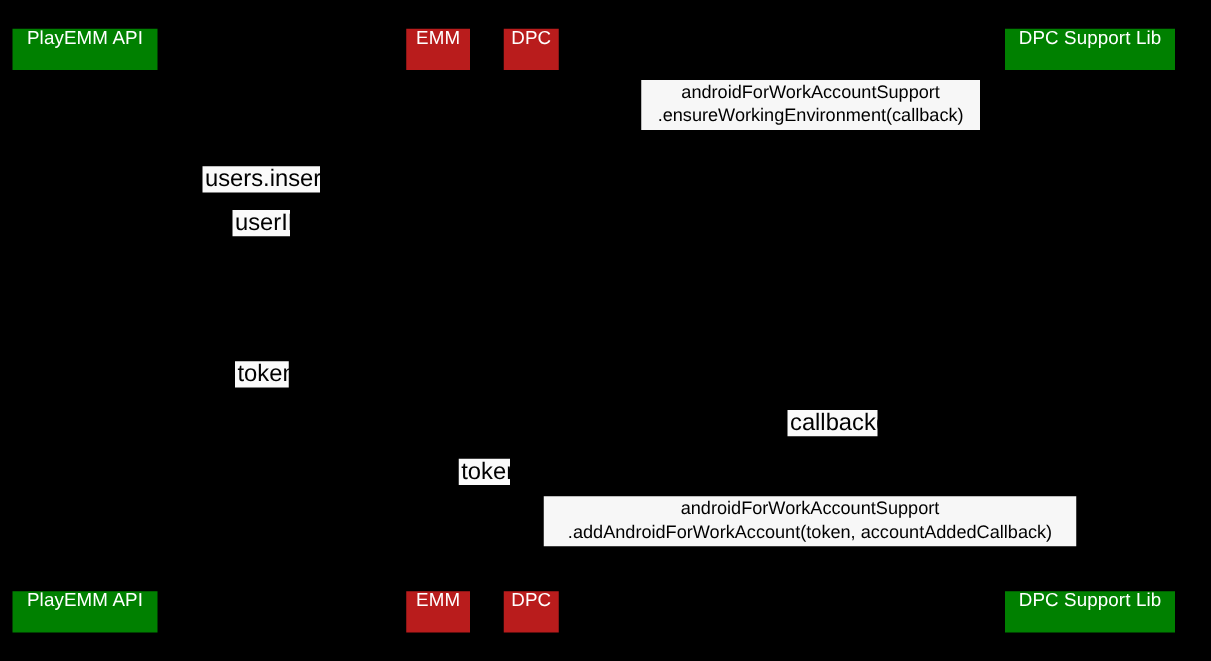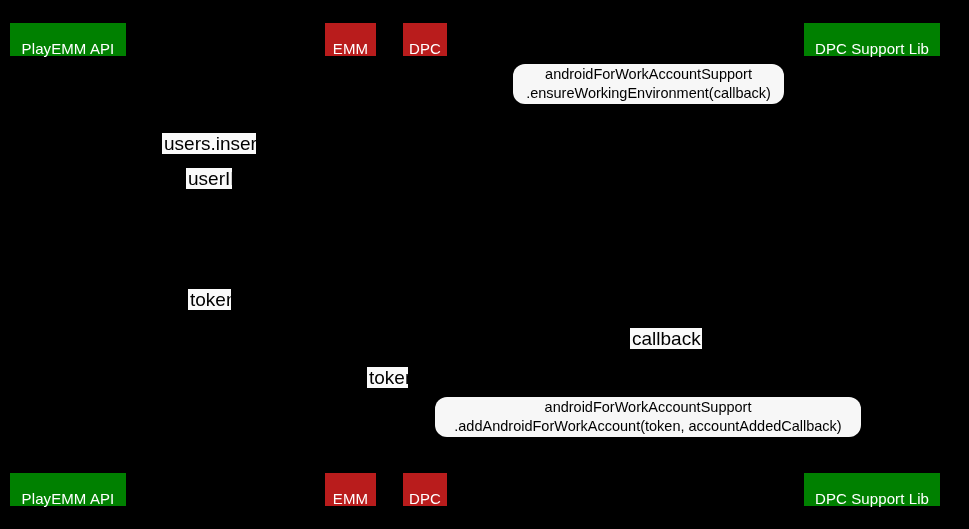--- a/index.html
+++ b/index.html
@@ -21,21 +21,21 @@
     top: 0;
     width: 969px;
     height: 529px;
     background: #000000;
   }
   
   .participant {
     position: absolute;
     box-sizing: border-box;
     display: flex;
-    align-items: flex-end;
+    align-items: flex-start;
     justify-content: center;
     color: #ffffff;
     font-size: 15px;
     line-height: 1;
     white-space: nowrap;
     letter-spacing: 0.1px;
   }
   .participant.green { background: #008000; }
   .participant.blue  { background: #b91c1c; }
 
@@ -55,21 +55,20 @@
   .msg-box {
     position: absolute;
     box-sizing: border-box;
     background: #f7f7f7;
     color: #000000;
     font-size: 14.5px;
     line-height: 19px;
     padding: 1px 2px;
     text-align: center;
     white-space: pre-line;
-    border-radius: 12px;
   }
   
   .lifeline {
     position: absolute;
     width: 1px;
     background: #000000;
   }
 </style>
 </head>
 <body>

